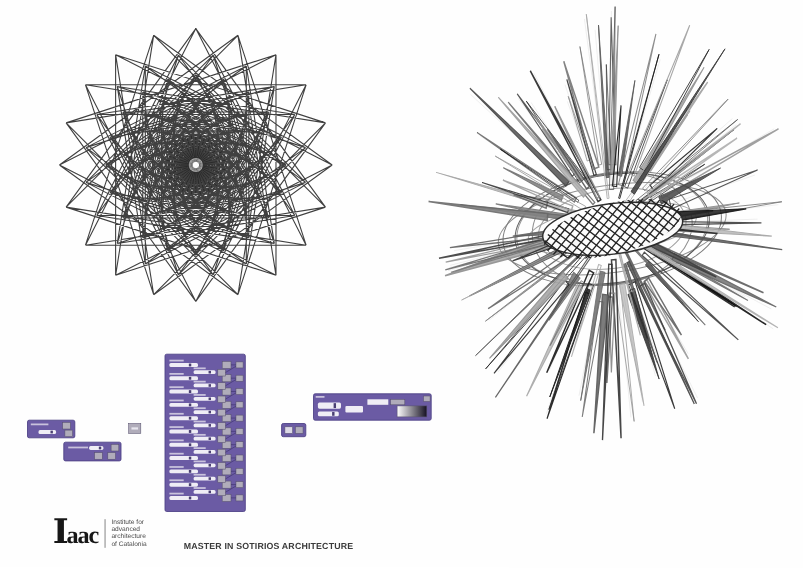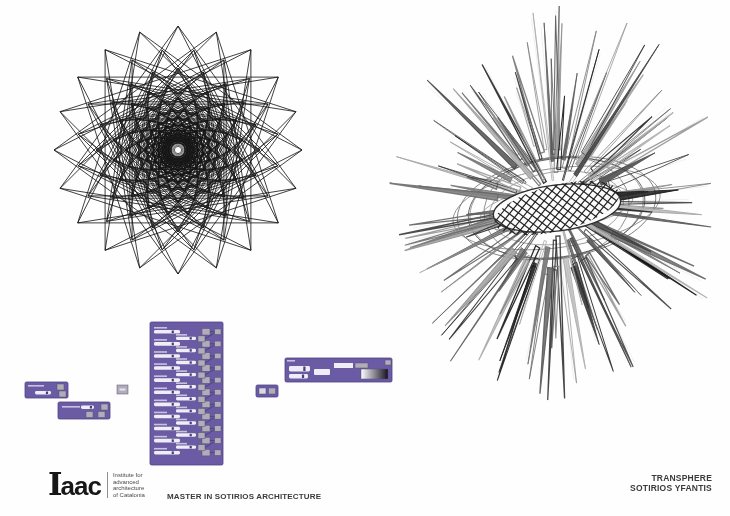--- a/index.html
+++ b/index.html
@@ -4,21 +4,21 @@
 <style>
   html,body{margin:0;padding:0;background:#ffffff;}
   #page{position:relative;width:730px;height:516px;background:#fefefe;overflow:hidden;
         font-family:"Liberation Sans","DejaVu Sans",sans-serif;}
   #art{position:absolute;left:0;top:0;width:730px;height:516px;}
 
   
   .logo{position:absolute;left:48px;top:469px;display:flex;align-items:flex-start;}
   .wordmark{display:flex;align-items:baseline;line-height:1;color:#171717;}
   .wordmark .big-i{font-family:"DejaVu Serif","Liberation Serif",serif;font-weight:700;font-size:31px;letter-spacing:-2px;}
-  .wordmark .rest{font-family:Liberation Sans, sans-serif;font-weight:700;font-size:26px;letter-spacing:-1px;}
+  .wordmark .rest{font-family:Liberation Serif, serif;font-weight:700;font-size:22px;letter-spacing:-1px;}
   .logo-divider{width:1px;height:26px;background:#8f8f8f;margin:3px 5px 0 6px;}
   .tagline{font-size:6px;line-height:6.6px;color:#4a4a4a;padding-top:3px;}
   .program{position:absolute;left:167px;top:472px;font-size:8px;font-weight:bold;
            line-height:9.8px;color:#3b3b3b;letter-spacing:.15px;white-space:pre;}
   .credits{position:absolute;right:18px;top:473px;text-align:right;font-size:8.5px;
            font-weight:bold;line-height:10px;color:#3b3b3b;letter-spacing:.2px;}
 </style>
 </head>
 <body>
 
@@ -442,18 +442,14 @@
       <div>of Catalonia</div>
     </div>
   </div>
 
   <div class="program">
     <div>MASTER IN SOTIRIOS ARCHITECTURE</div>
     
     
   </div>
 
-  <div class="credits">
-    <div>TRANSPHERE</div>
-    <div>SOTIRIOS YFANTIS</div>
-  </div>
 
 </div>
 
 </body></html>

